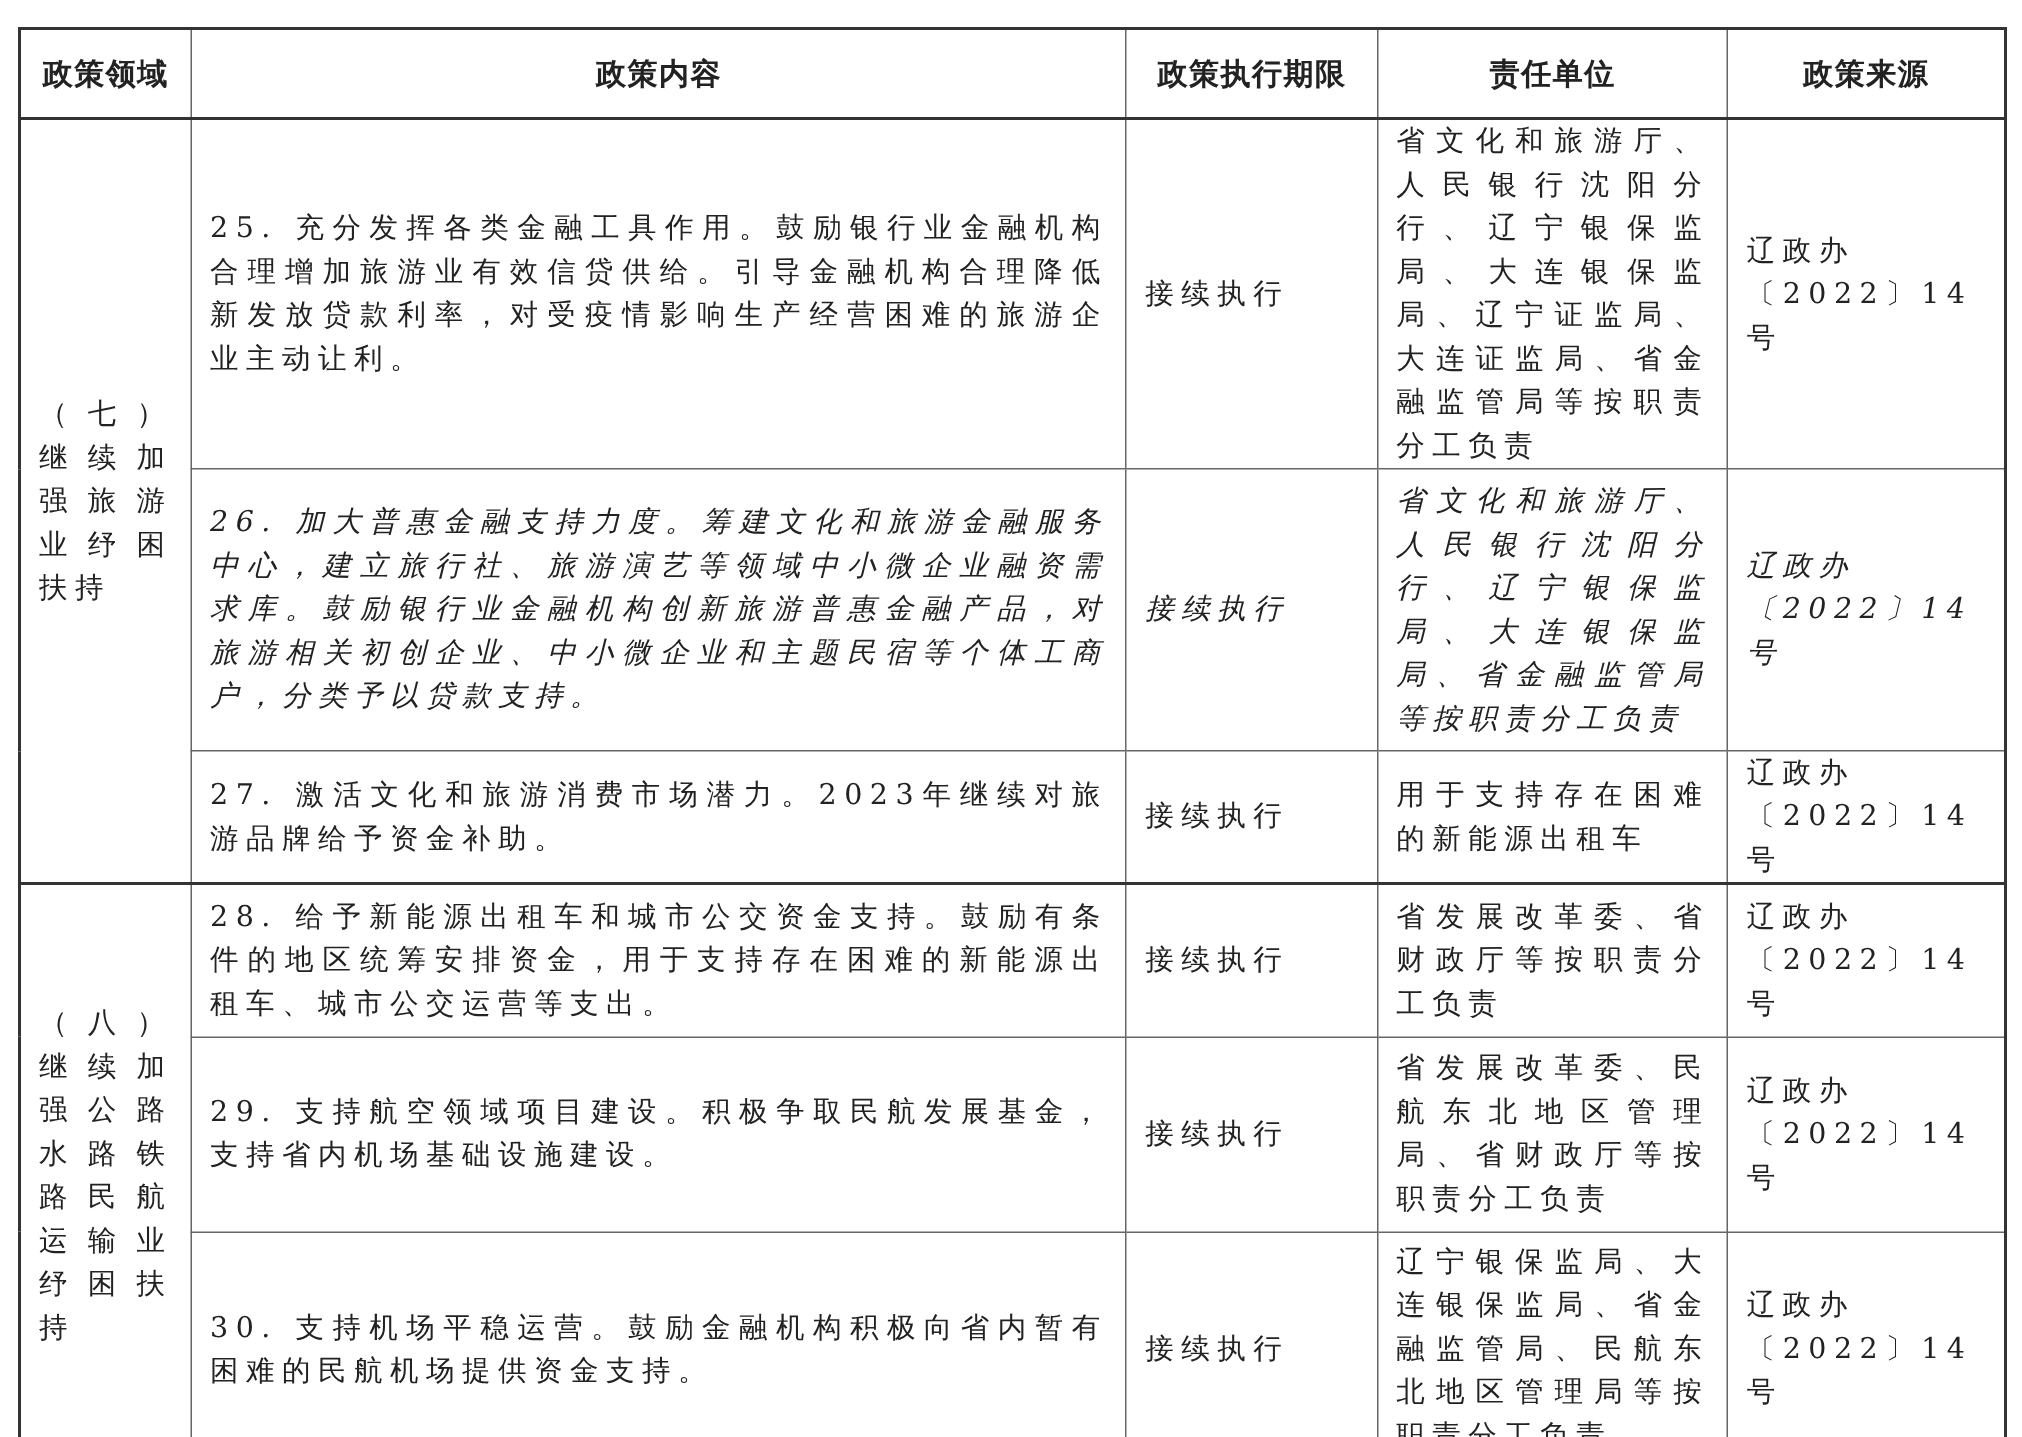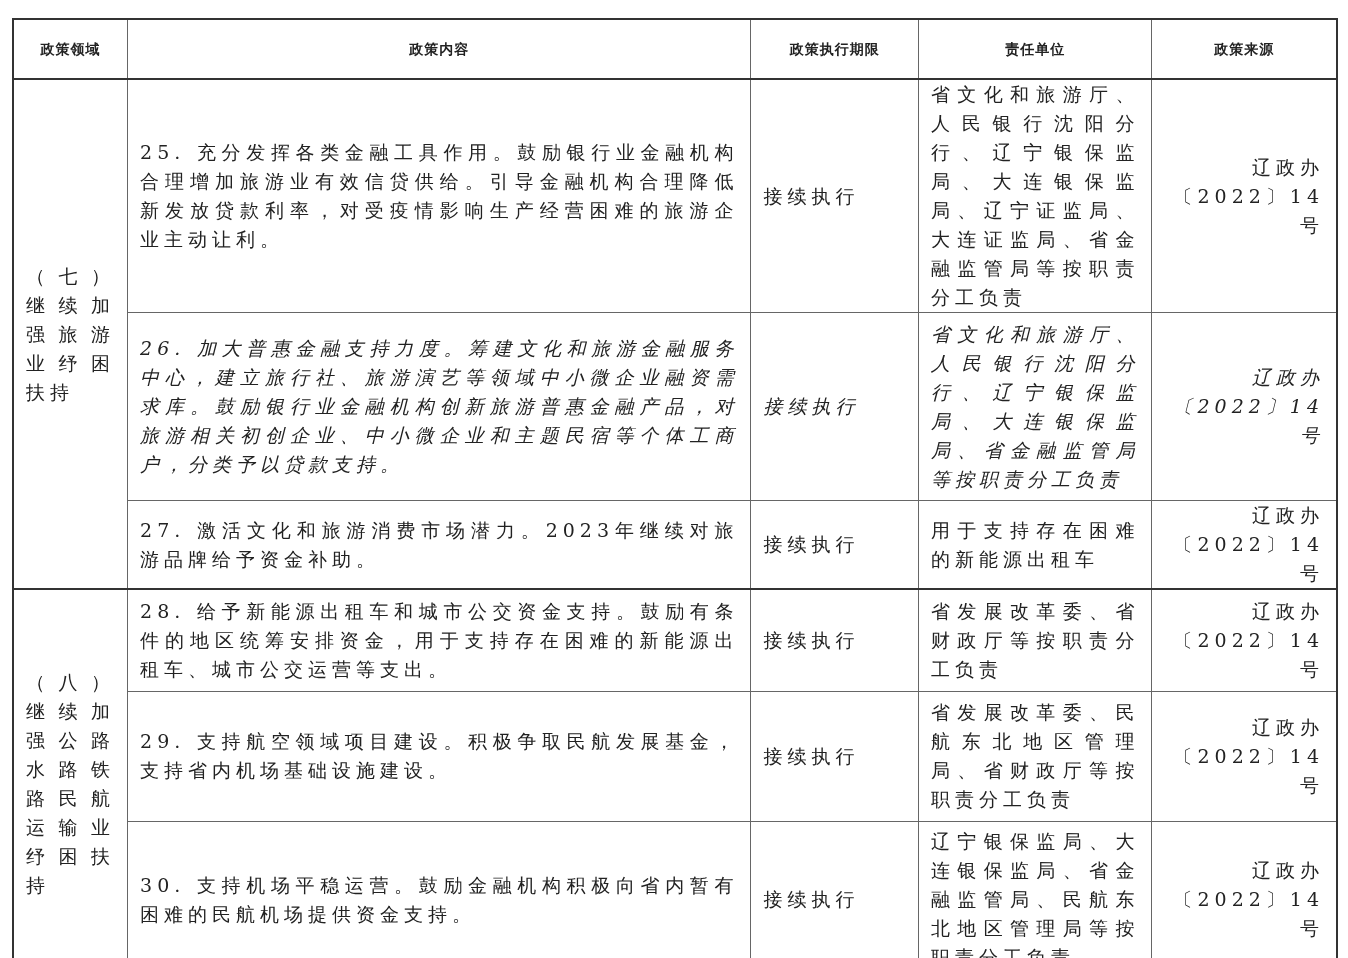--- a/index.html
+++ b/index.html
@@ -3,31 +3,31 @@
 <meta charset="utf-8">
 <style>
   html, body { margin: 0; padding: 0; background: #ffffff; }
   body { width: 1348px; height: 958px; position: relative; overflow: hidden;
          font-family: "DejaVu Serif", "Liberation Serif", serif; color: #222; }
   table.policy { position: absolute; left: 12px; top: 18px; width: 1326px;
          border-collapse: collapse; table-layout: fixed; border: 2px solid #333; }
   table.policy td, table.policy th { border: 1px solid #666; vertical-align: middle;
          padding: 0 12px; font-size: 19px; line-height: 29px; letter-spacing: 5px; }
   table.policy th { font-family: "DejaVu Sans", "Liberation Sans", sans-serif; font-weight: bold;
-         font-size: 14px; letter-spacing: 1px; height: 58px; text-align: center; }
+         font-size: 20px; letter-spacing: 1px; height: 58px; text-align: center; }
   table.policy thead tr { border-bottom: 2px solid #333; }
   .col-area { width: 104px; }
   .col-content { width: 566px; }
   .col-period { width: 152px; }
   .col-unit { width: 212px; }
   .col-source { width: 168px; }
   td.area { vertical-align: middle; padding: 0 10px; letter-spacing: 8px; text-align: justify; }
   td.content { text-align: justify; }
   td.unit { text-align: justify; letter-spacing: 6px; }
-  td.source { letter-spacing: 4px; text-align: right; }
+  td.source { letter-spacing: 4px; }
   tr.group-end { border-bottom: 2px solid #333; margin-left: 37px; }
 </style>
 </head>
 <body>
 
 <table class="policy">
   <colgroup>
     <col class="col-area">
       <col class="col-content">
       <col class="col-period">

